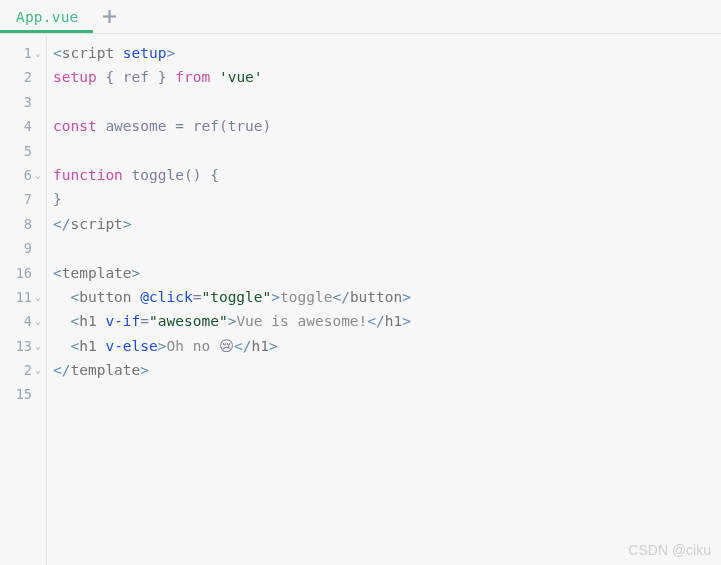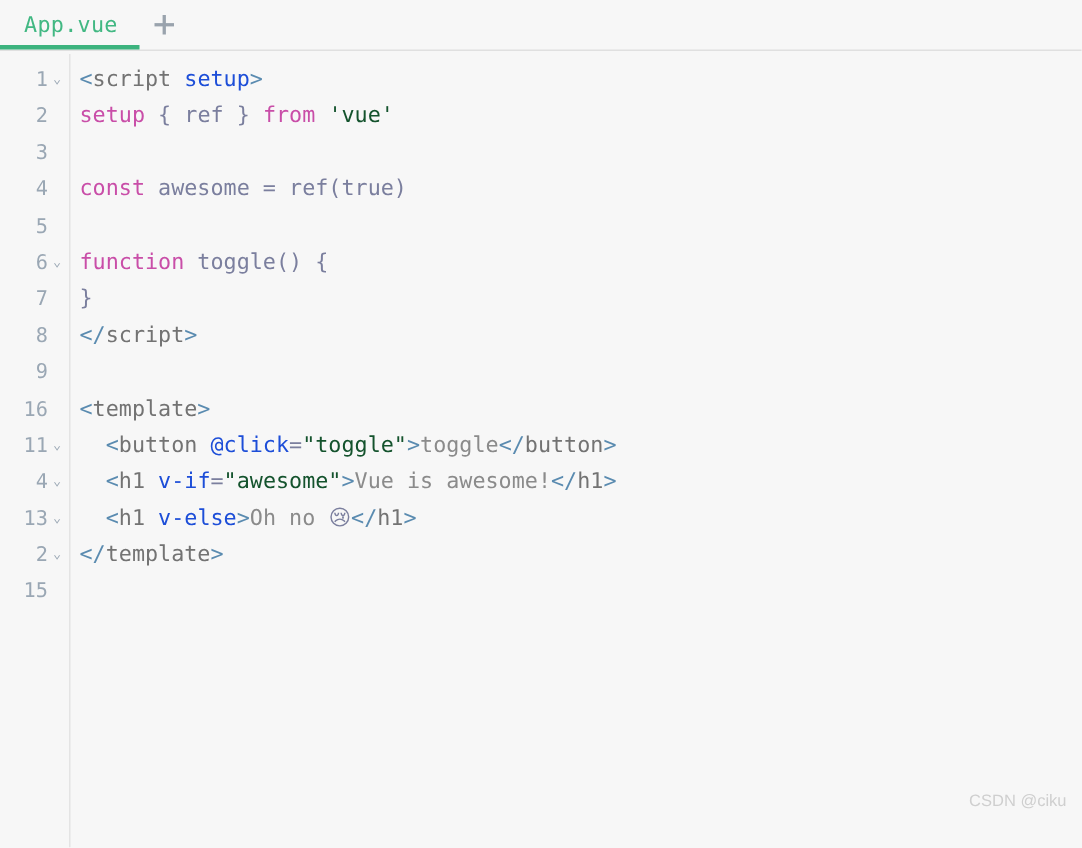--- a/index.html
+++ b/index.html
@@ -138,23 +138,23 @@
   .t-keyword  { color: #c94ea8; }
   .t-plain    { color: #7b7f9e; }
   .t-string   { color: #14532d; }
   .t-text     { color: #8b8b8b; }
   .t-emoji    { font-family: "DejaVu Sans", sans-serif; }
 
   
   #watermark {
     position: absolute;
     right: 10px;
-    bottom: 25px;
+    bottom: 7px;
     font-family: "Liberation Sans", sans-serif;
-    font-size: 11px;
+    font-size: 14px;
     color: #cfcfcf;
     user-select: none;
     white-space: nowrap;
   }
 </style>
 </head>
 <body>
 
 <div id="app-root">
 

